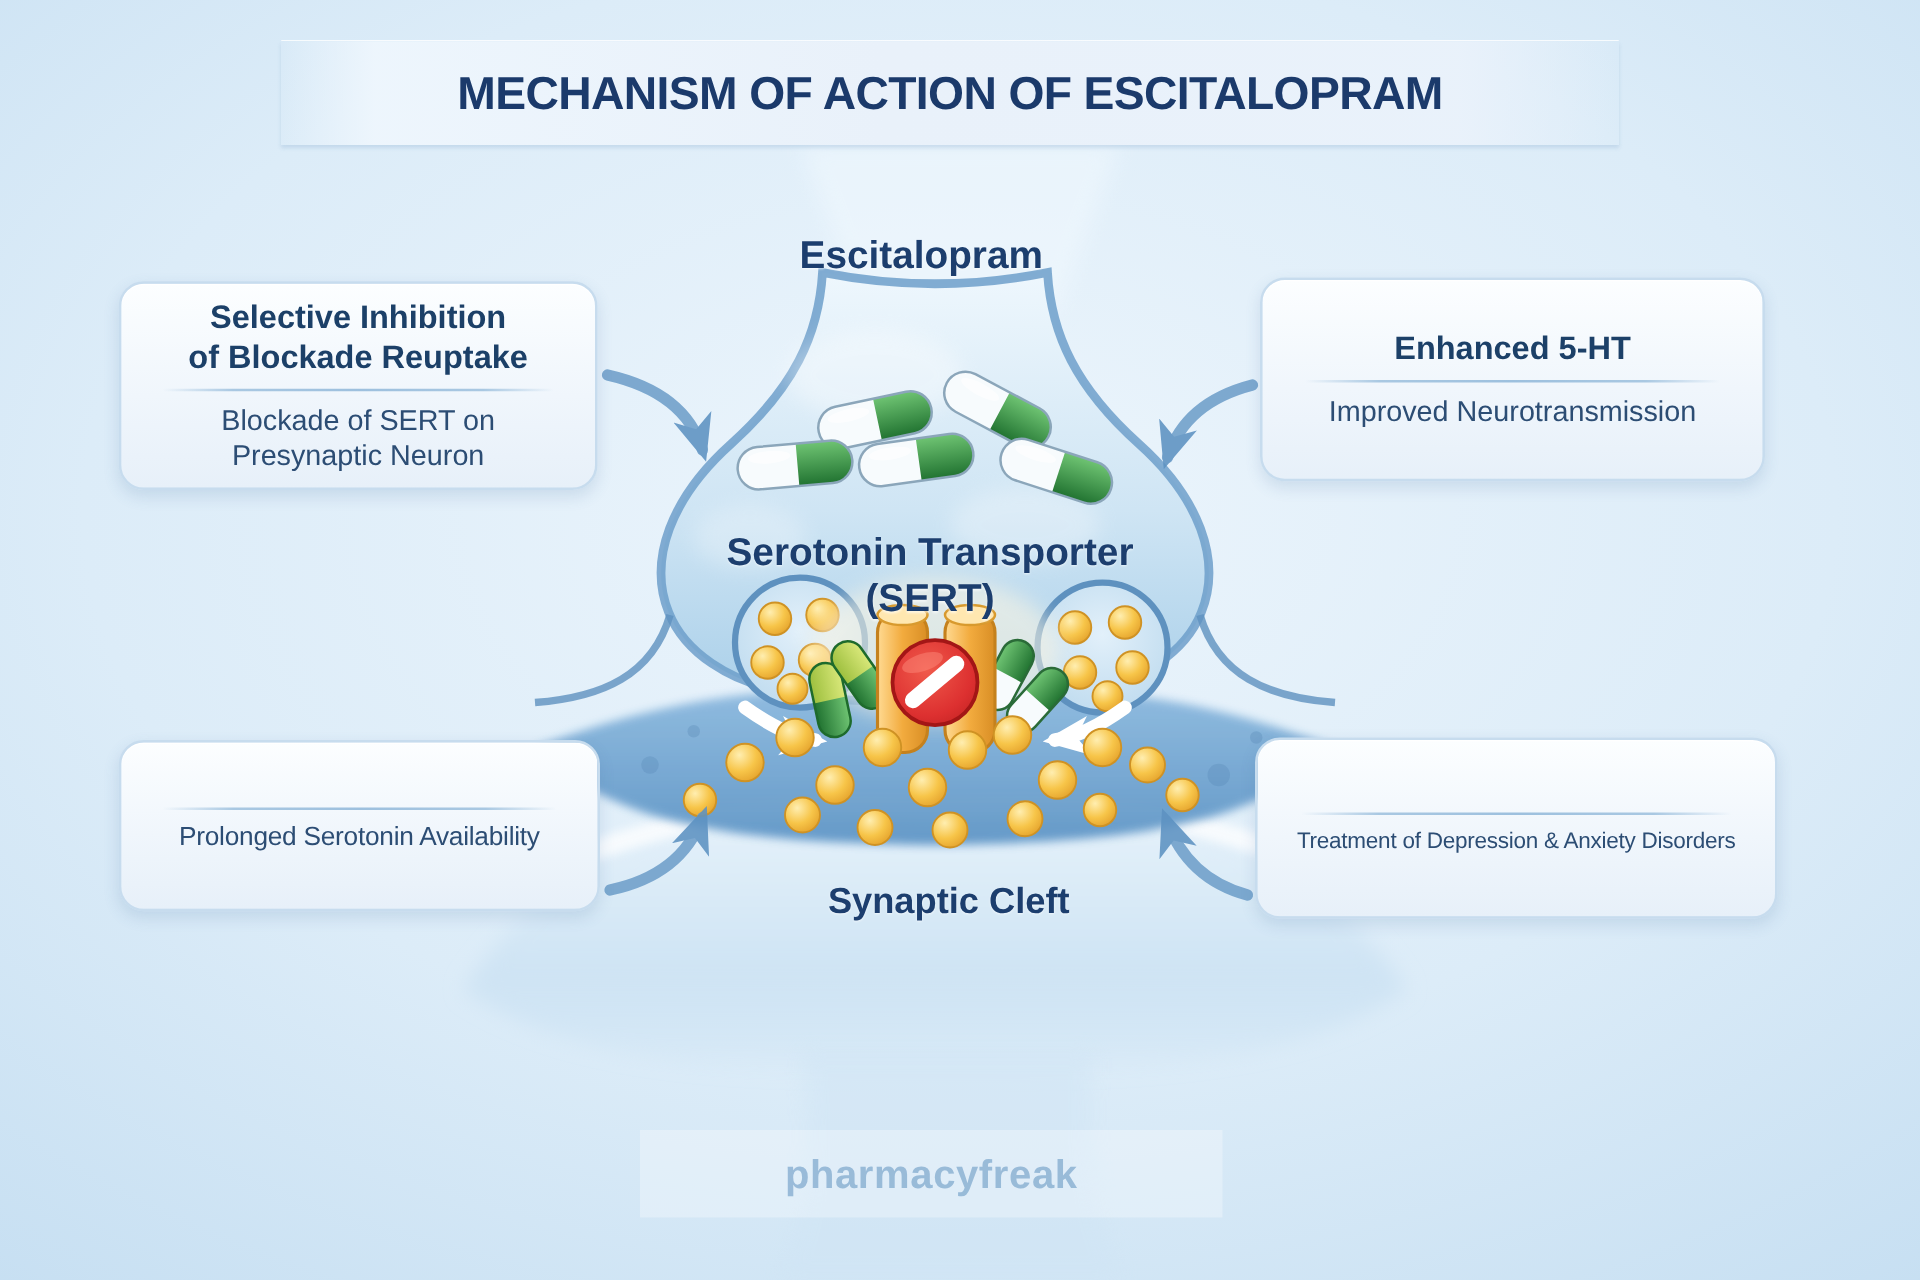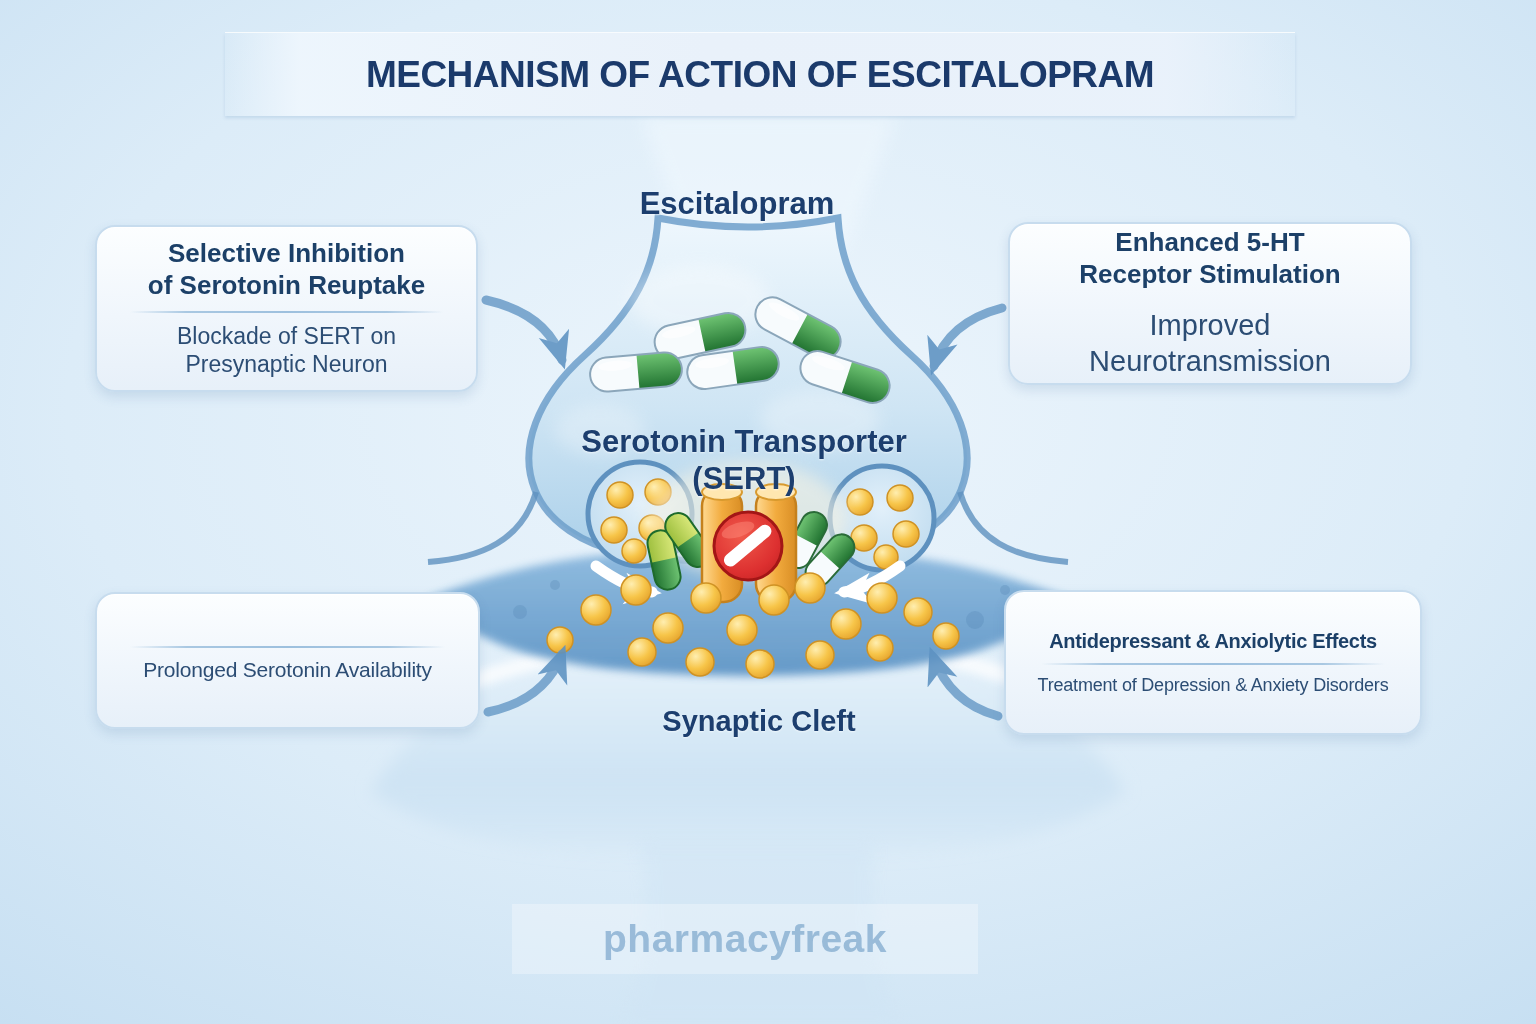--- a/index.html
+++ b/index.html
@@ -35,42 +35,42 @@
   .box-sub .line{display:block;}
   .divider{
     height:2px;width:90%;margin:9px 0;
     background:linear-gradient(90deg, rgba(170,200,225,0) 0%, #a9c8e2 18%, #9dc0de 50%, #a9c8e2 82%, rgba(170,200,225,0) 100%);
   }
   .tl{left:95px;top:225px;width:383px;height:167px;}
   .tl .box-title{font-size:26px;}
   .tl .box-sub{font-size:23px;}
   .tr{left:1008px;top:222px;width:404px;height:163px;}
   .tr .box-title{font-size:26px;}
-  .tr .box-sub{font-size:29px;}
+  .tr .box-sub{font-size:23px;}
   .bl{left:95px;top:592px;width:385px;height:137px;}
   .bl .box-title{font-size:24px;white-space:nowrap;letter-spacing:-.3px;}
   .bl .box-sub{font-size:21px;white-space:nowrap;letter-spacing:-.2px;}
   .br{left:1004px;top:590px;width:418px;height:145px;}
   .br .box-title{font-size:20px;white-space:nowrap;letter-spacing:-.3px;}
   .br .box-sub{font-size:18px;white-space:nowrap;letter-spacing:-.2px;}
   .up-arrow{font-weight:bold;margin-right:6px;}
   
   .lbl{position:absolute;text-align:center;color:#1c3e6e;font-weight:bold;
        text-shadow:0 1px 2px rgba(255,255,255,.65);}
   .lbl-drug{left:587px;top:186px;width:300px;font-size:31px;}
   .lbl-sert{left:544px;top:424px;width:400px;font-size:31px;line-height:1.18;}
   .lbl-sert span{display:block;}
   .lbl-cleft{left:609px;top:705px;width:300px;font-size:29px;}
   
   .wm-band{
     position:absolute;left:512px;top:904px;width:466px;height:70px;
     background:rgba(255,255,255,.30);
     display:flex;align-items:center;justify-content:center;
   }
-  .wm-text{font-size:39px;font-weight:bold;color:#7ea8cd;opacity:.72;letter-spacing:.5px;}
+  .wm-text{font-size:32px;font-weight:bold;color:#7ea8cd;opacity:.72;letter-spacing:.5px;}
 </style>
 </head>
 <body>
 
 <div class="stage">
 
   <svg width="1536" height="1024" viewBox="0 0 1536 1024">
     <defs>
       <linearGradient id="bulbGrad" x1="0" y1="0" x2="0" y2="1">
         <stop offset="0" stop-color="#eef7fd"></stop>
@@ -250,51 +250,47 @@
   <div class="lbl lbl-sert">
     <span>Serotonin Transporter</span>
     <span>(SERT)</span>
   </div>
   <div class="lbl lbl-drug">Escitalopram</div>
   <div class="lbl lbl-cleft">Synaptic Cleft</div>
 
   <div class="box tl">
     <div class="box-title">
       <span class="line">Selective Inhibition</span>
-      <span class="line">of Serotonin Reuptake</span>
+      <span class="line">of Blockade Reuptake</span>
     </div>
     <div class="divider"></div>
     <div class="box-sub">
       <span class="line">Blockade of SERT on</span>
       <span class="line">Presynaptic Neuron</span>
     </div>
   </div>
 
   <div class="box tr">
     <div class="box-title">
       <span class="line">Enhanced 5-HT</span>
-      <span class="line">Receptor Stimulation</span>
     </div>
     <div class="divider"></div>
     <div class="box-sub">
       <span class="line">Improved Neurotransmission</span>
     </div>
   </div>
 
   <div class="box bl">
     <div class="divider"></div>
     <div class="box-sub">
       <span class="line">Prolonged Serotonin Availability</span>
     </div>
   </div>
 
   <div class="box br">
-    <div class="box-title">
-      <span class="line">Antidepressant &amp; Anxiolytic Effects</span>
-    </div>
     <div class="divider"></div>
     <div class="box-sub">
       <span class="line">Treatment of Depression &amp; Anxiety Disorders</span>
     </div>
   </div>
 
   <div class="wm-band">
     <span class="wm-text">pharmacyfreak</span>
   </div>
 

